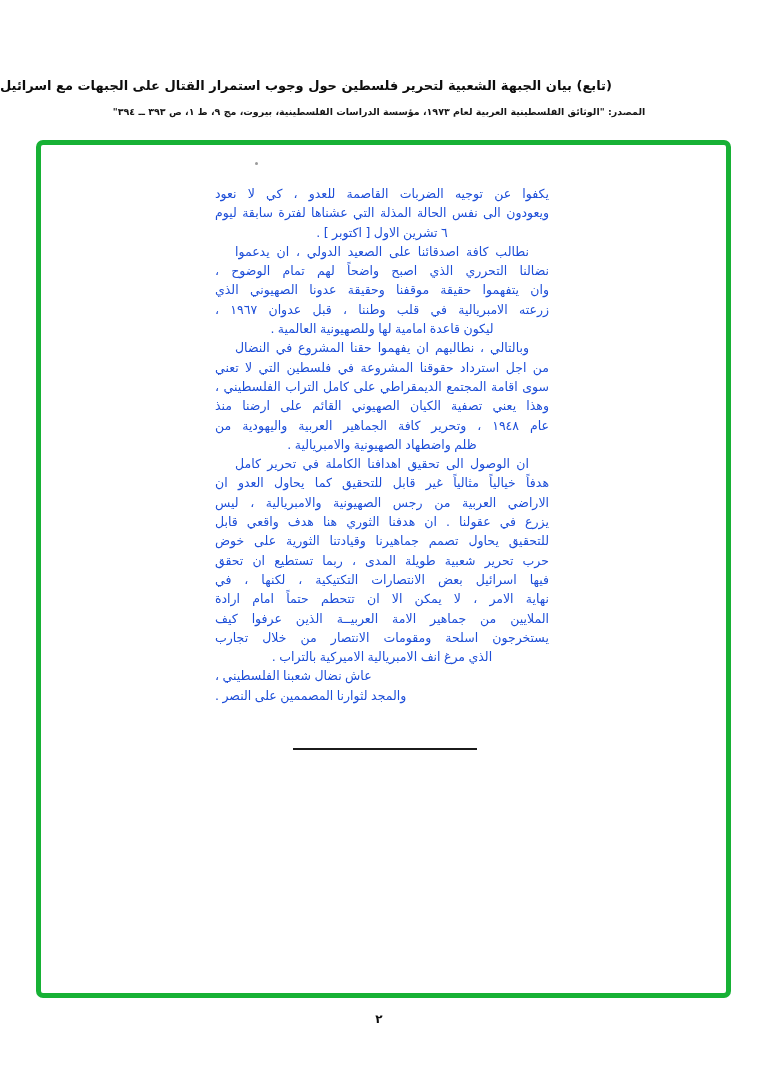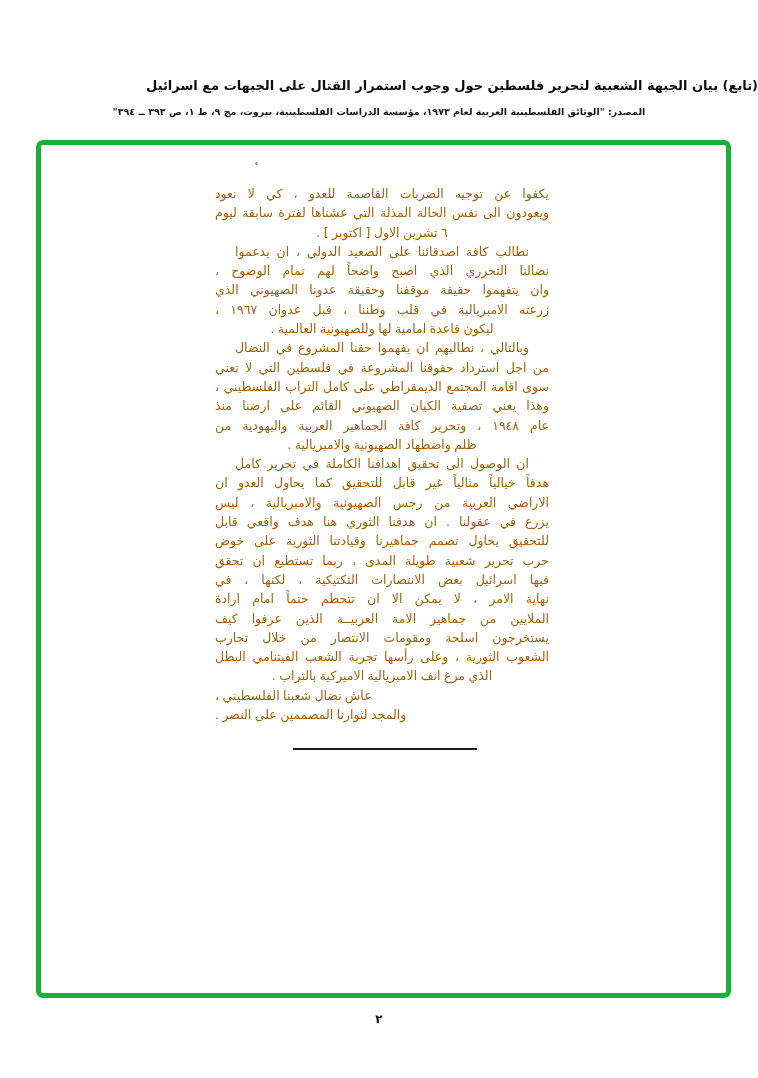--- a/index.html
+++ b/index.html
@@ -2,38 +2,38 @@
 <html lang="ar"><head>
 <meta charset="utf-8">
 <style>
   html,body{margin:0;padding:0;}
   body{
     width:758px;height:1078px;position:relative;background:#ffffff;
     font-family:"DejaVu Sans",sans-serif;color:#111;overflow:hidden;
   }
   .title{
     position:absolute;top:78px;left:0;width:758px;
-    text-align:right;direction:rtl;
+    text-align:left;direction:rtl;
     font-size:13px;font-weight:bold;letter-spacing:0;
     color:#0d0d0d;
   }
   .source{
     position:absolute;top:106px;left:0;width:758px;
     text-align:center;direction:rtl;
     font-size:9.5px;font-weight:bold;color:#151515;
   }
   .frame{
     position:absolute;left:36px;top:140px;
     width:685px;height:848px;
     border:5px solid #17b135;border-radius:7px;
     background:#ffffff;
   }
   .doc-text{
     position:absolute;left:215px;top:184px;width:334px;
-    direction:rtl;font-size:12.5px;color:#a16207;
+    direction:rtl;font-size:12.5px;color:#1d4ed8;
     word-spacing:-0.5px;
   }
   .line{
     height:19.3px;line-height:19.3px;overflow:hidden;white-space:nowrap;
   }
   .line.justify,.line.justify-indent{
     text-align:justify;text-align-last:justify;white-space:normal;
   }
   .line.end,.line.end-indent{text-align:center;}
   .line.justify-indent,.line.end-indent{padding-right:20px;margin-left:20px;}
@@ -81,21 +81,20 @@
     <div class="line justify-indent">ان الوصول الى تحقيق اهدافنا الكاملة في تحرير كامل</div>
     <div class="line justify">هدفاً خيالياً مثالياً غير قابل للتحقيق كما يحاول العدو ان</div>
     <div class="line justify">الاراضي العربية من رجس الصهيونية والامبريالية ، ليس</div>
     <div class="line justify">يزرع في عقولنا . ان هدفنا الثوري هنا هدف واقعي قابل</div>
     <div class="line justify">للتحقيق يحاول تصمم جماهيرنا وقيادتنا الثورية على خوض</div>
     <div class="line justify">حرب تحرير شعبية طويلة المدى ، ربما تستطيع ان تحقق</div>
     <div class="line justify">فيها اسرائيل بعض الانتصارات التكتيكية ، لكنها ، في</div>
     <div class="line justify">نهاية الامر ، لا يمكن الا ان تتحطم حتماً امام ارادة</div>
     <div class="line justify">الملايين من جماهير الامة العربيــة الذين عرفوا كيف</div>
     <div class="line justify">يستخرجون اسلحة ومقومات الانتصار من خلال تجارب</div>
-    <div class="line justify">الشعوب الثورية ، وعلى رأسها تجربة الشعب الفيتنامي البطل</div>
     <div class="line end">الذي مرغ انف الامبريالية الاميركية بالتراب .</div>
     <div class="line closing">عاش نضال شعبنا الفلسطيني ،</div>
     <div class="line closing">والمجد لثوارنا المصممين على النصر .</div>
   </div>
 
 <div class="divider"></div>
 
 <div class="page-num">٢</div>
 
 </body></html>

